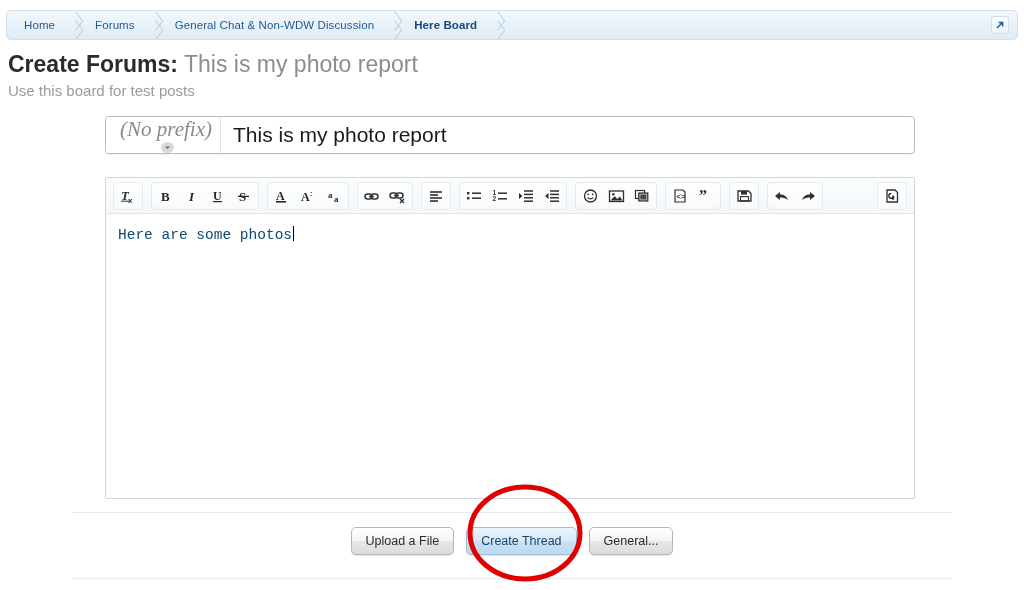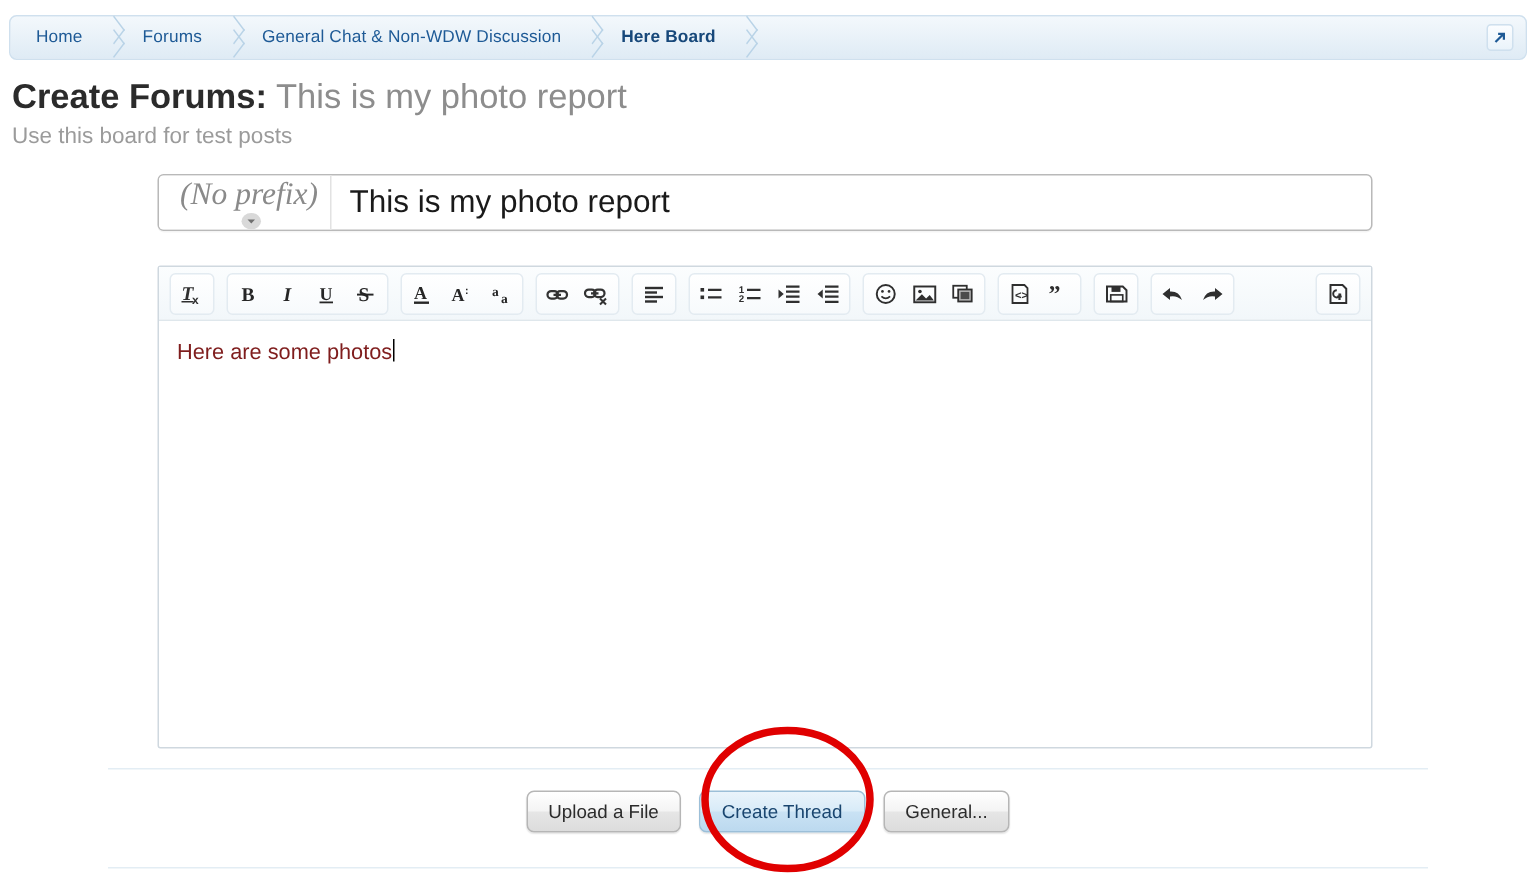--- a/index.html
+++ b/index.html
@@ -14,21 +14,21 @@
 
   
   .breadcrumb-bar {
     position: absolute; left: 6px; top: 10px;
     width: 1012px; height: 30px;
     background: linear-gradient(to bottom, #f3f8fc 0%, #e8f1f8 55%, #dfebf5 100%);
     border: 1px solid #cfe0ee;
     border-radius: 5px;
     display: flex; align-items: center;
   }
-  .crumb-list { display: flex; align-items: center; height: 100%; padding-left: 4px; }
+  .crumb-list { display: flex; height: 100%; padding-left: 4px; }
   .crumb {
     display: flex; align-items: center; height: 100%;
     position: relative;
   }
   .crumb-link {
     font-size: 11.5px;
     color: #1e5a96;
     padding: 0 13px;
     line-height: 30px;
     white-space: nowrap;
@@ -147,22 +147,23 @@
     cursor:pointer;
     border-radius:3px;
   }
   .tbtn svg { display:block; }
   .spacer-flex { flex:1; }
 
   .edit-area {
     position:absolute; left:0; right:0; top:36px; bottom:0;
     padding: 12px 12px;
     font-size: 14.5px;
-    color:#7f1d1d;
+    color:#0c4a6e;
     line-height:19px;
+    font-family:Liberation Mono, monospace;
   }
   .caret {
     display:inline-block; width:1px; height:15px;
     background:#000; vertical-align:-2px; margin-left:1px;
   }
 
   
   .hr {
     position:absolute; left:72px; width:880px; height:1px;
     background:#e3edf4;

